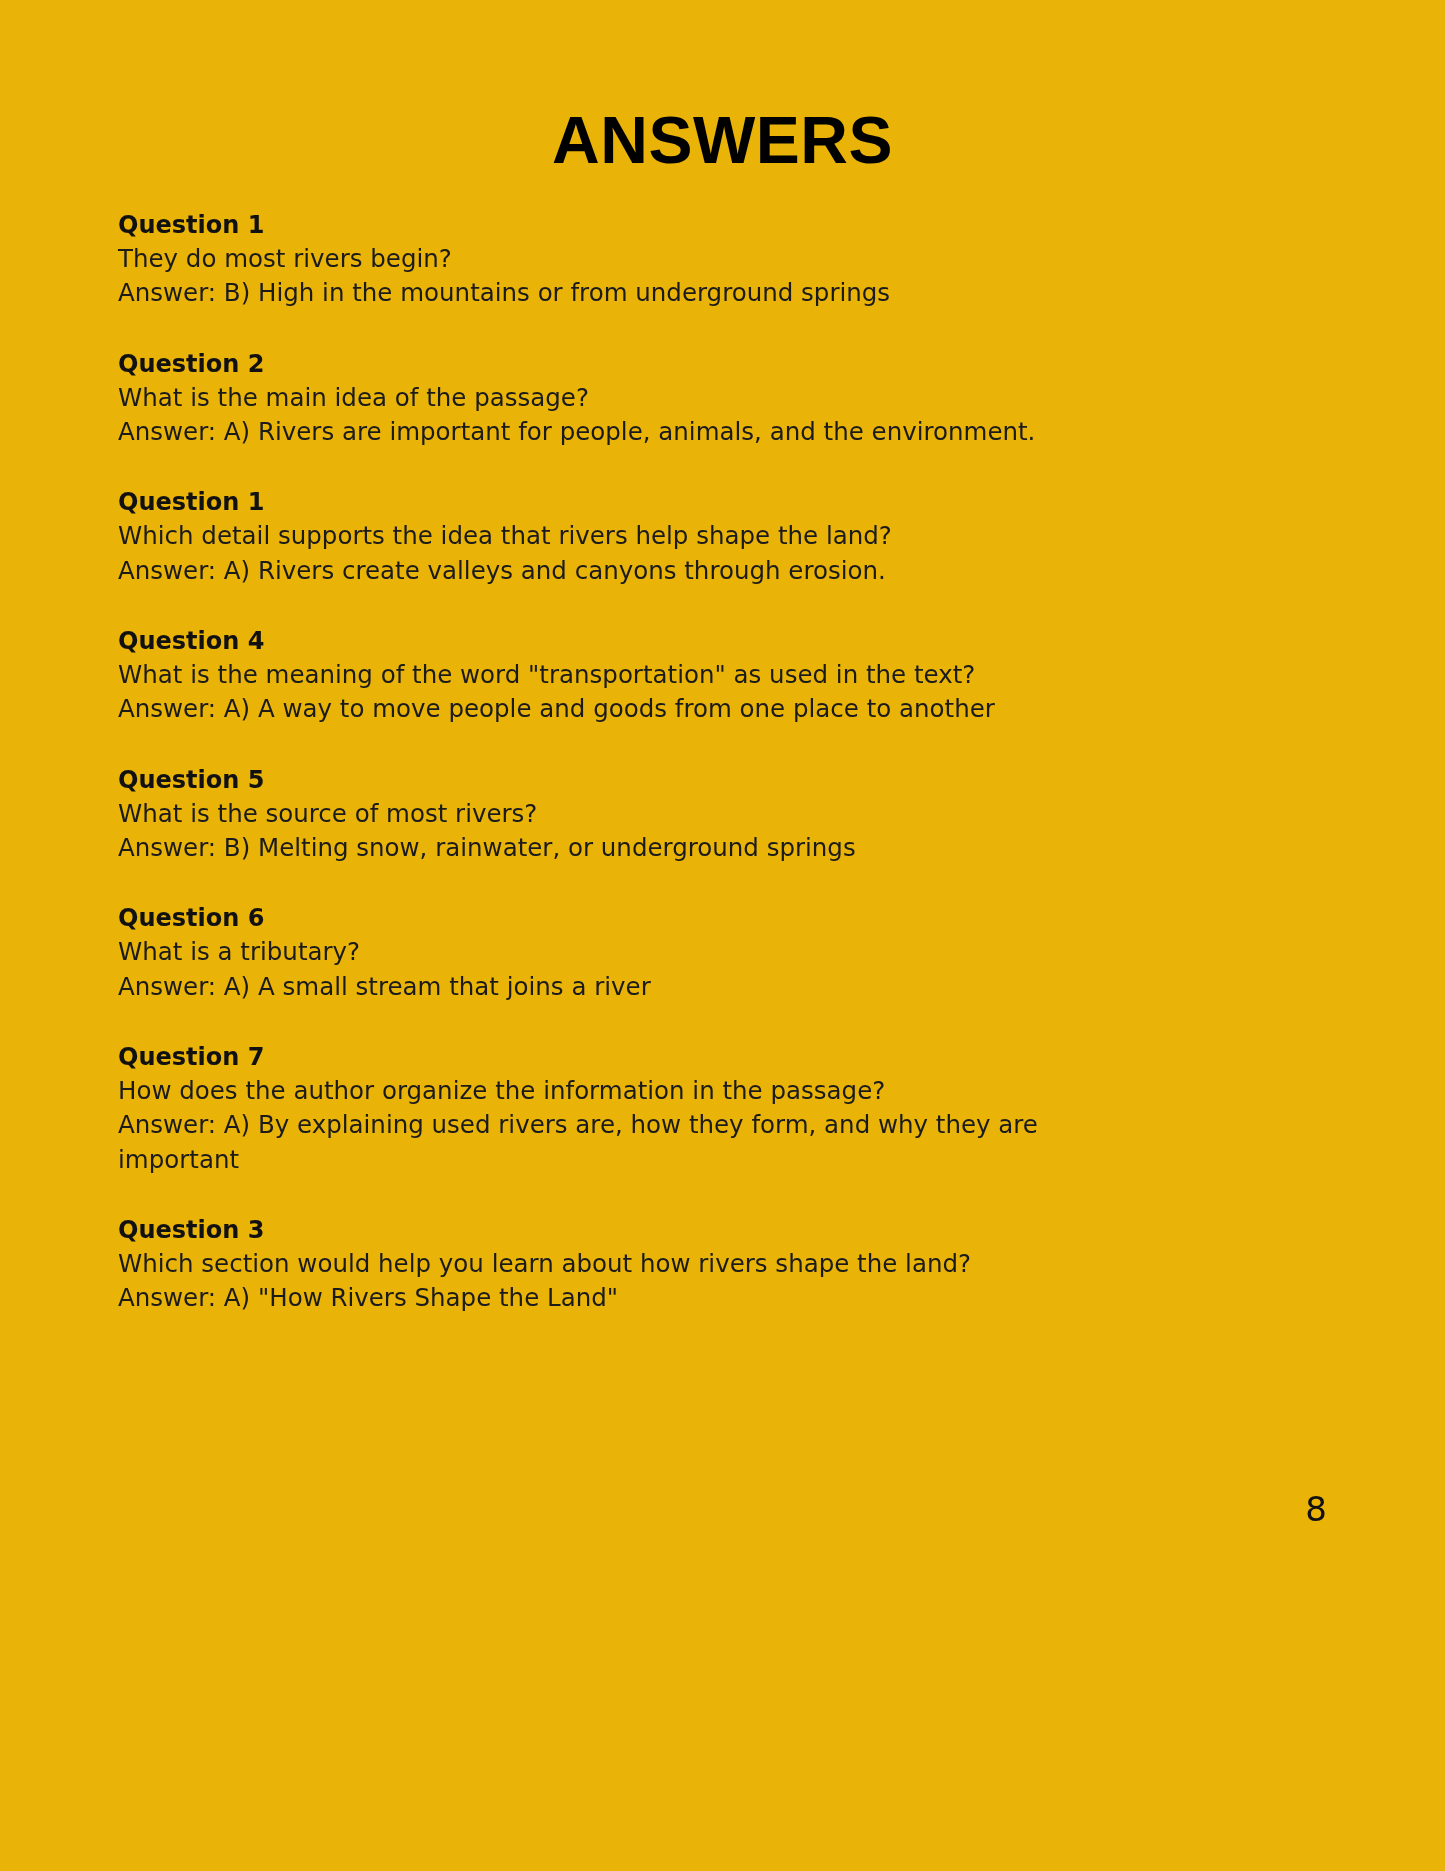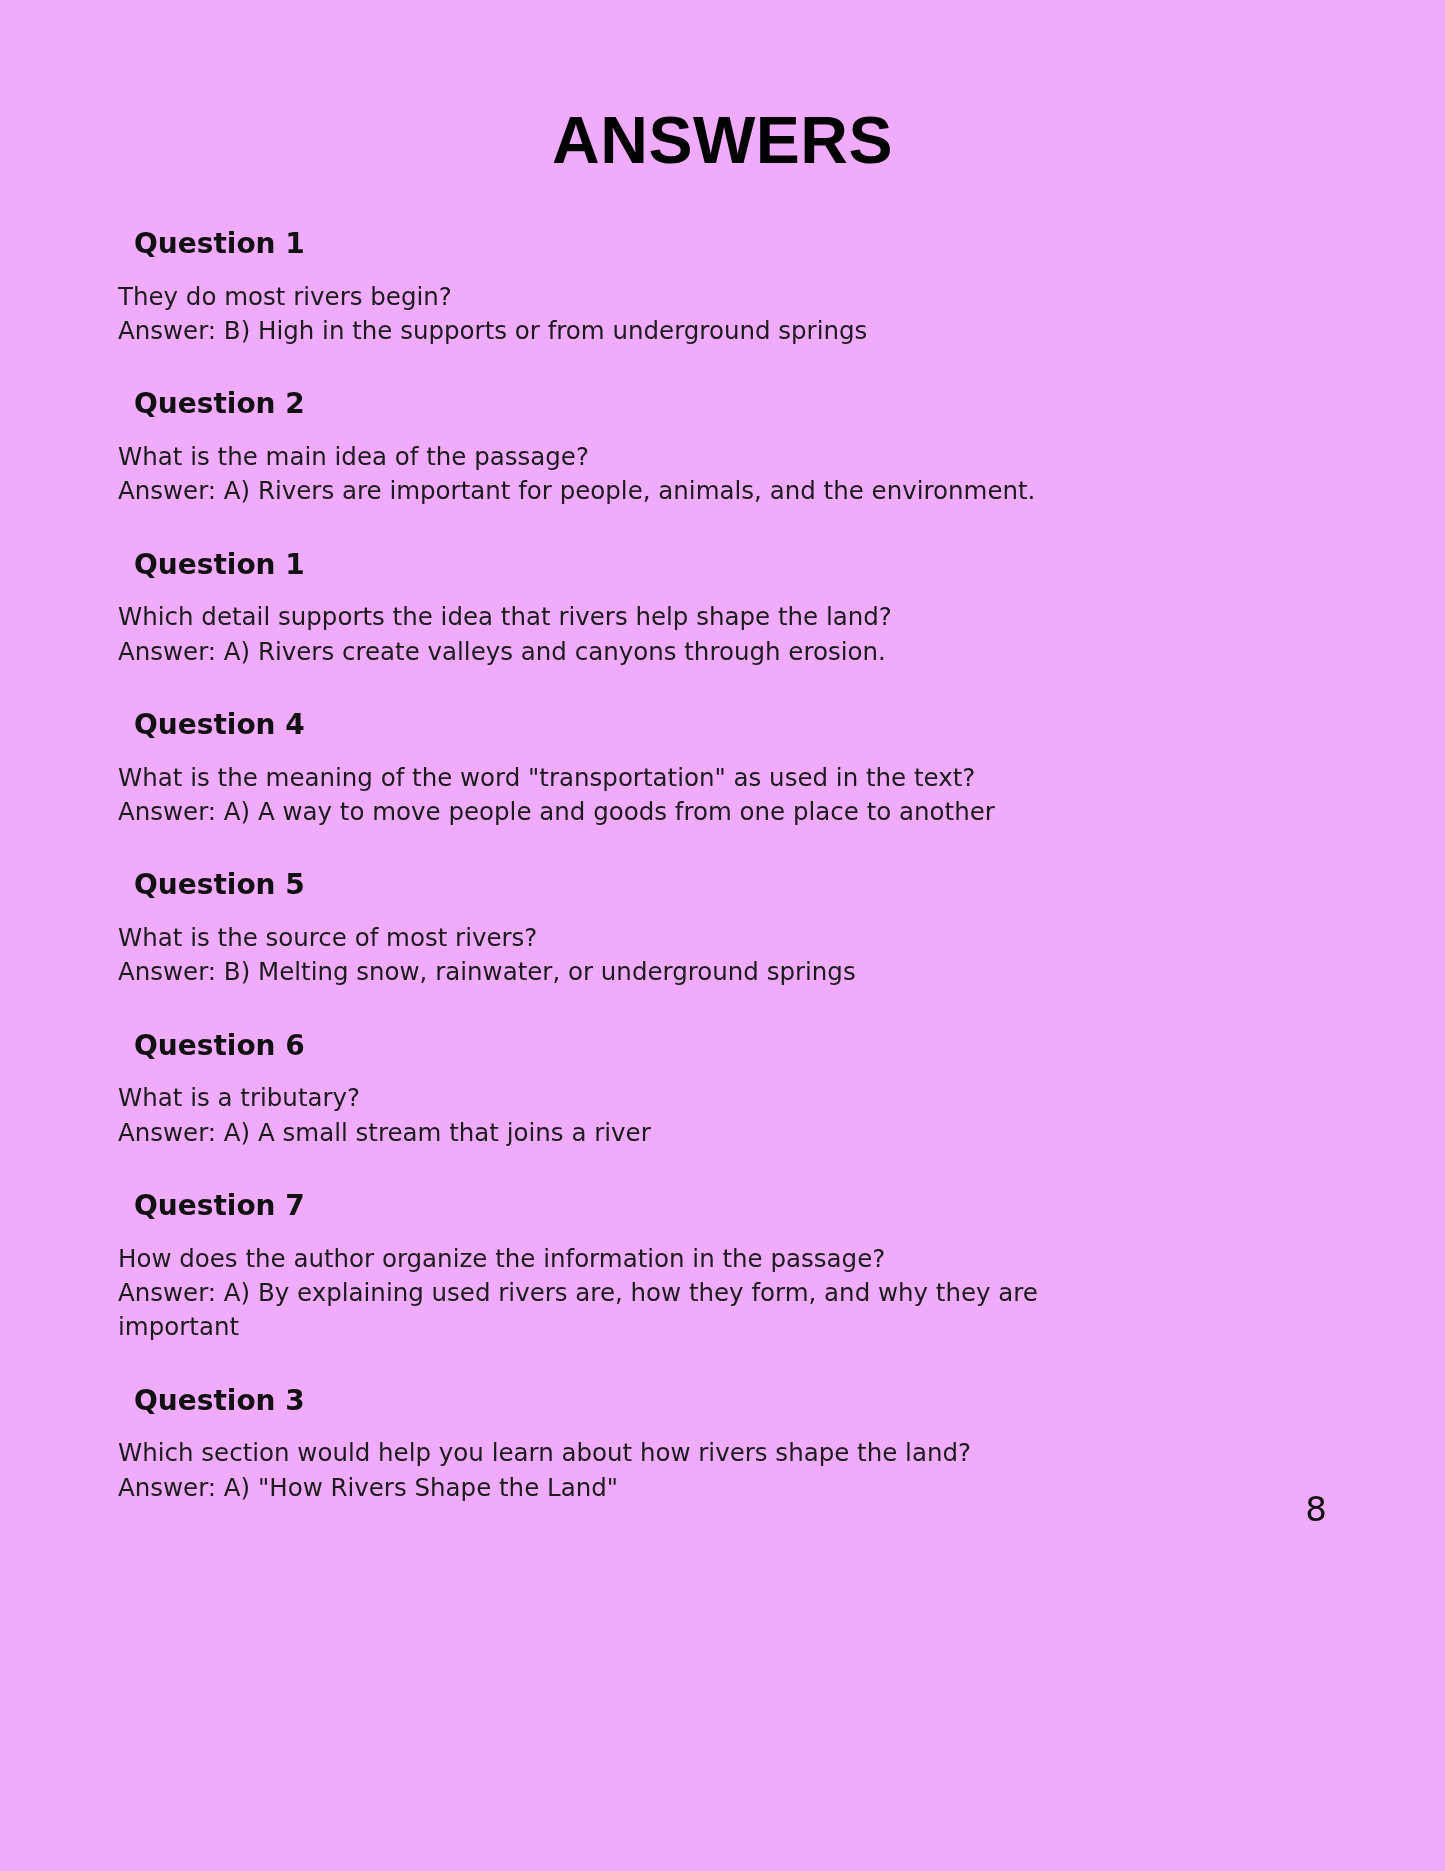--- a/index.html
+++ b/index.html
@@ -6,21 +6,21 @@
     margin: 0;
     padding: 0;
     background: #ffffff;
   }
 
   .page {
     position: relative;
     width: 1445px;
     height: 1871px;
     margin: 0 auto;
-    background: #f0abfc;
+    background: #eab308;
     box-sizing: border-box;
     font-family: "DejaVu Sans", sans-serif;
     color: #111111;
     overflow: hidden;
   }
 
   .page-title {
     position: absolute;
     top: 106px;
     left: 0;
@@ -45,24 +45,24 @@
     margin: 0 0 36px 0;
   }
 
   .qblock:last-of-type {
     margin-bottom: 0;
   }
 
   .q-heading {
     font-family: "DejaVu Sans", sans-serif;
     font-weight: bold;
-    font-size: 28px;
+    font-size: 24px;
     line-height: 1.42;
     color: #111111;
-    margin: 16px;
+    margin: 0;
   }
 
   .q-text,
   .q-answer {
     font-family: "DejaVu Sans", sans-serif;
     font-weight: normal;
     font-size: 24.5px;
     line-height: 1.40;
     color: #1b1b1b;
     margin: 0;
@@ -84,21 +84,21 @@
 
 <div class="page">
 
   <div class="page-title">ANSWERS</div>
 
   <div class="content">
 
     <div class="qblock">
       <div class="q-heading">Question 1</div>
       <div class="q-text">They do most rivers begin?</div>
-      <div class="q-answer">Answer: B) High in the supports or from underground springs</div>
+      <div class="q-answer">Answer: B) High in the mountains or from underground springs</div>
     </div>
 
     <div class="qblock">
       <div class="q-heading">Question 2</div>
       <div class="q-text">What is the main idea of the passage?</div>
       <div class="q-answer">Answer: A) Rivers are important for people, animals, and the environment.</div>
     </div>
 
     <div class="qblock">
       <div class="q-heading">Question 1</div>

